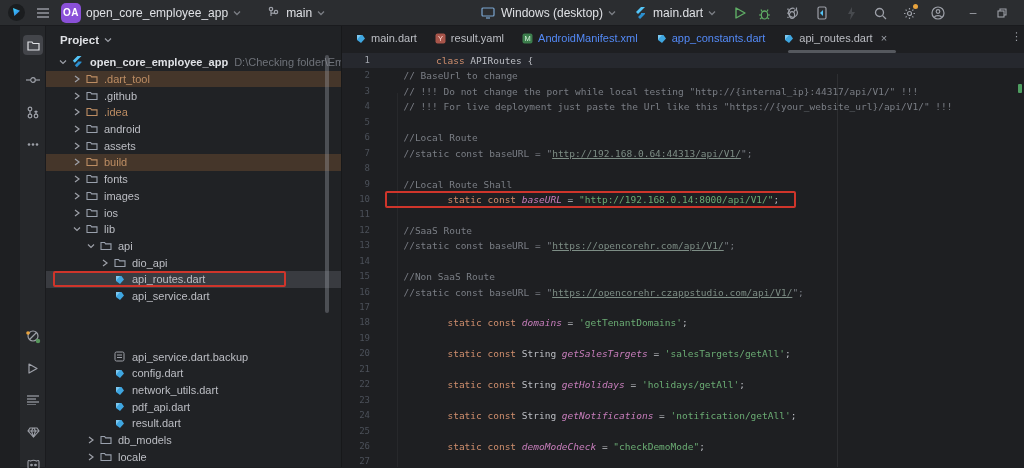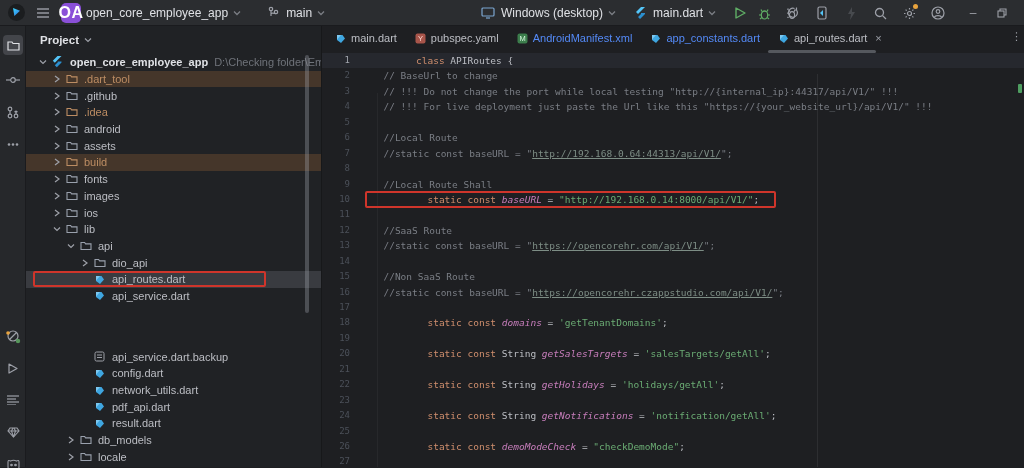--- a/index.html
+++ b/index.html
@@ -7,33 +7,33 @@
     font-family:"Liberation Sans", sans-serif; color:#bcbec4; }
   svg { display:block; }
 
   
   .titlebar { position:relative; height:26px; background:#2b2d30; display:flex; align-items:center;
     border-bottom:1px solid #1a1b1e; font-size:12px; color:#dfe1e5; }
   .tb-left { display:flex; align-items:center; gap:10px; padding-left:8px; }
   .logo-circle { width:17px; height:17px; border-radius:50%; background:#1b1d1f; position:relative; }
   .logo-circle::after{ content:""; position:absolute; left:5px; top:4px; width:7px; height:8px;
     background:linear-gradient(135deg,#3ddcff,#2f6fe0); clip-path:polygon(0 0,100% 35%,20% 100%); }
-  .badge { width:20px; height:20px; border-radius:5px; background:#8a50d8; color:#fff; font-size:16px;
+  .badge { width:20px; height:20px; border-radius:5px; background:#8a50d8; color:#fff; font-size:10px;
     font-weight:bold; display:flex; align-items:center; justify-content:center; letter-spacing:.5px; }
   .tb-item { display:flex; align-items:center; gap:5px; }
   .chev svg { opacity:.7; }
   .tb-center { position:absolute; left:480px; top:0; height:26px; display:flex; align-items:center; gap:8px; }
   .tb-right { position:absolute; right:14px; top:0; height:26px; display:flex; align-items:center; gap:13px; }
   .icon16 { width:16px; height:16px; display:flex; align-items:center; justify-content:center; position:relative; }
   .gear-dot { position:absolute; right:-1px; top:-1px; width:5px; height:5px; border-radius:50%; background:#e8a33d; }
   .muted { color:#9da0a8; }
   .dim { opacity:.45; }
 
   
-  .main { display:flex; height:441px; }
+  .main { display:flex; height:441px;padding-left:20px; }
 
   
   .strip { width:26px; background:#26282b; border-right:1px solid #1a1b1e; position:relative; }
   .strip .sicon { position:absolute; left:3px; width:20px; height:20px; display:flex; align-items:center;
     justify-content:center; border-radius:4px; color:#9da0a8; }
   .sicon.active { background:#43454a; color:#dfe1e5; }
 
   
   .tree-panel { width:296px; background:#202225; position:relative; overflow:hidden; border-right:1px solid #17181a; }
   .tree-header { height:28px; display:flex; align-items:center; gap:5px; padding-left:14px; font-size:11.5px;
@@ -630,21 +630,21 @@
             </span>
             <span>main.dart</span>
           </span>
           <span class="tab">
             <span>
               <svg width="11" height="11">
                 <rect x="0.5" y="0.5" width="10" height="10" rx="2" fill="#a8554a"></rect>
                 <text x="5.5" y="8.2" font-size="7.5" font-family="Liberation Sans" fill="#ffd9d4" text-anchor="middle">Y</text>
               </svg>
             </span>
-            <span>pubspec.yaml</span>
+            <span>result.yaml</span>
           </span>
           <span class="tab blue">
             <span>
               <svg width="11" height="11">
                 <rect x="0.5" y="0.5" width="10" height="10" rx="2" fill="#3c7d4c"></rect>
                 <text x="5.5" y="8.2" font-size="7.5" font-family="Liberation Sans" fill="#d4f5dc" text-anchor="middle">M</text>
               </svg>
             </span>
             <span>AndroidManifest.xml</span>
           </span>

